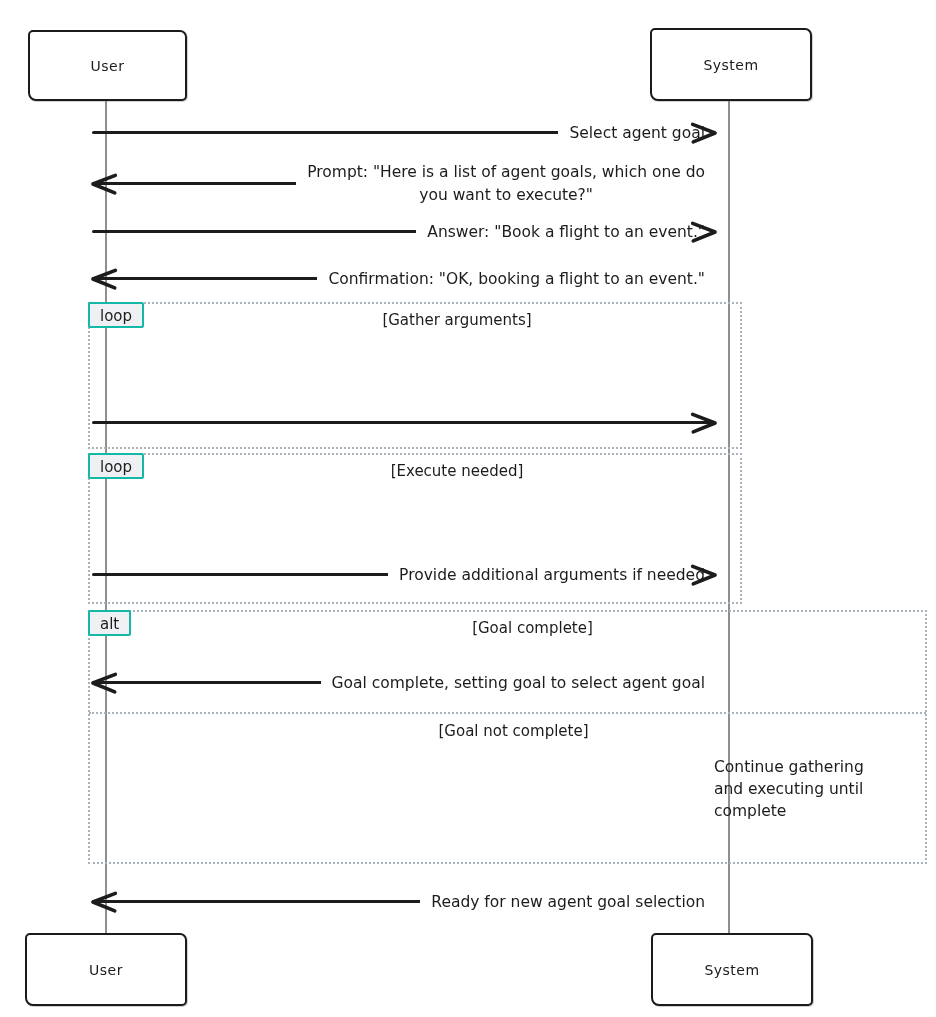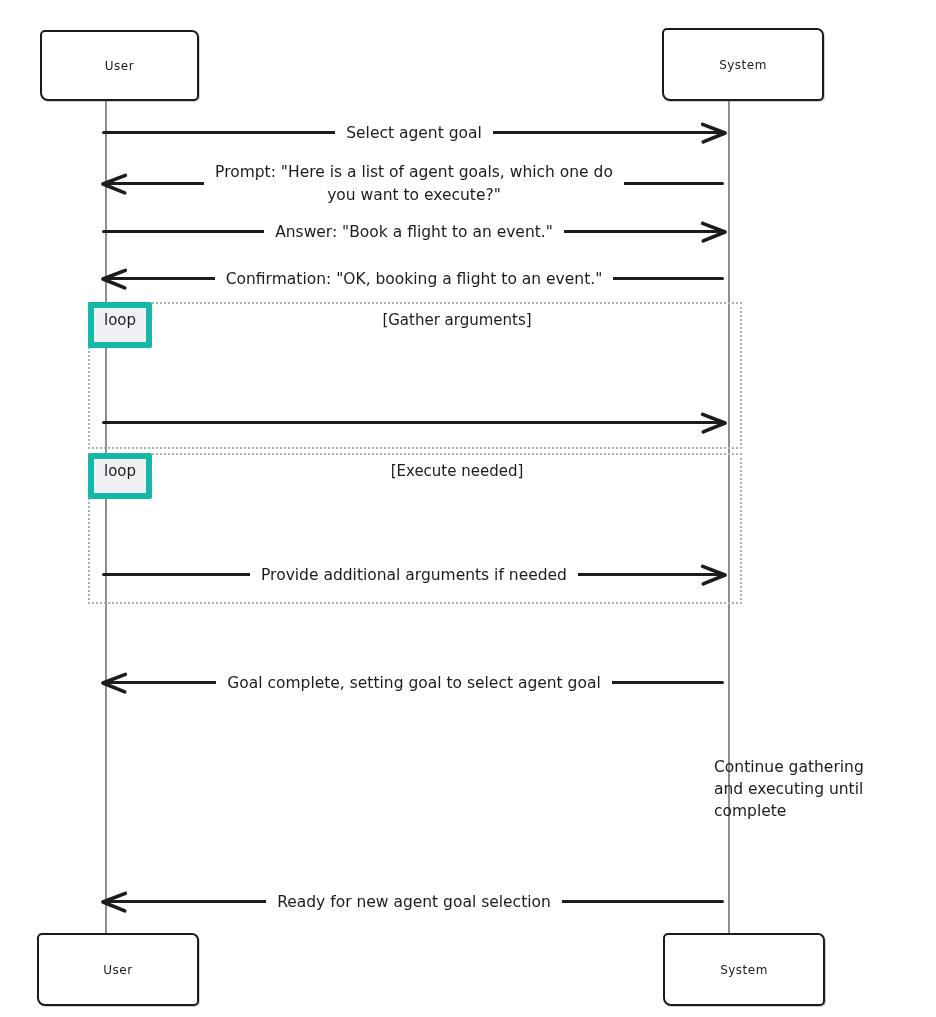--- a/index.html
+++ b/index.html
@@ -16,63 +16,62 @@
   #ll-user{left:105px;top:97px;height:836px;}
   #ll-system{left:728px;top:97px;height:836px;}
 
   
   .actor{
     position:absolute;
     background:#ffffff;
     border:2.6px solid #1b1b1b;
     border-radius:5px 7px 5px 8px;
     display:flex;align-items:center;justify-content:center;
-    font-size:12px;
+    font-size:14px;
     letter-spacing:0.5px;
     z-index:4;
     box-shadow:1px 1px 0 rgba(120,120,120,0.35);
-    margin-left:12px;
   }
   #actor-user-top{left:28px;top:30px;width:155px;height:67px;}
   #actor-system-top{left:650px;top:28px;width:158px;height:69px;}
   #actor-user-bottom{left:25px;top:933px;width:158px;height:69px;}
   #actor-system-bottom{left:651px;top:933px;width:158px;height:69px;}
 
   
   .frame{position:absolute;border:2px dotted #a8b2bc;z-index:2;}
   #frame-loop-gather{left:88px;top:302px;width:650px;height:143px;}
   #frame-loop-execute{left:88px;top:453px;width:650px;height:147px;}
   #frame-alt{left:88px;top:610px;width:835px;height:250px;}
   .frame-label{
     position:absolute;top:-2px;left:-2px;
     background:#eef0f3;
-    border:6px solid #14b8a6;
+    border:2px solid #14b8a6;
     border-radius:2px;
-    padding:5px 10px 14px 10px;
+    padding:5px 10px 2px 10px;
     font-size:15px;line-height:1;
     z-index:3;
   }
   .frame-title{
     position:absolute;top:7px;left:0;right:8px;
     text-align:center;
     font-size:15px;
     z-index:2;
   }
   .loop-title{padding-left:92px;}
   .alt-title{padding-left:58px;}
   .alt-else-title{top:110px;padding-left:20px;}
   .alt-divider{
     position:absolute;left:-1px;right:-1px;top:100px;
     border-top:2px dotted #a8b2bc;
   }
 
   
   .msg{
-    position:absolute;left:102px;width:624px;height:30px;
-    display:flex;align-items:center;justify-content:center;
+    position:absolute;left:92px;width:624px;height:30px;
+    display:flex;align-items:center;justify-content:flex-end;
     z-index:3;
   }
   .msg::before{
     content:"";position:absolute;left:0;right:2px;top:calc(50% - 1.6px);
     border-top:3.2px solid #1c1c1c;border-radius:2px;
   }
   .msg-text{
     position:relative;
     background:#ffffff;
     padding:1px 11px;
@@ -107,20 +106,26 @@
   <div class="frame" id="frame-loop-gather">
     <div class="frame-label">loop</div>
     <div class="frame-title loop-title">[Gather arguments]</div>
   </div>
 
   <div class="frame" id="frame-loop-execute">
     <div class="frame-label">loop</div>
     <div class="frame-title loop-title">[Execute needed]</div>
   </div>
 
+  <div class="frame" id="frame-alt">
+    <div class="frame-label">alt</div>
+    <div class="frame-title alt-title">[Goal complete]</div>
+    <div class="alt-divider"></div>
+    <div class="frame-title alt-else-title">[Goal not complete]</div>
+  </div>
 
   <div class="msg" style="top:118px">
     <span class="msg-text">Select agent goal</span>
     <svg class="arrow-head right" viewBox="0 0 26 20">
       <path d="M4 2.5 L23.5 10 L4.5 17.7" fill="none" stroke="#1c1c1c" stroke-width="3.1" stroke-linecap="round" stroke-linejoin="round"></path>
     </svg>
   </div>
 
   <div class="msg two-line" style="top:158px">
     <span class="msg-text">Prompt: "Here is a list of agent goals, which one do

